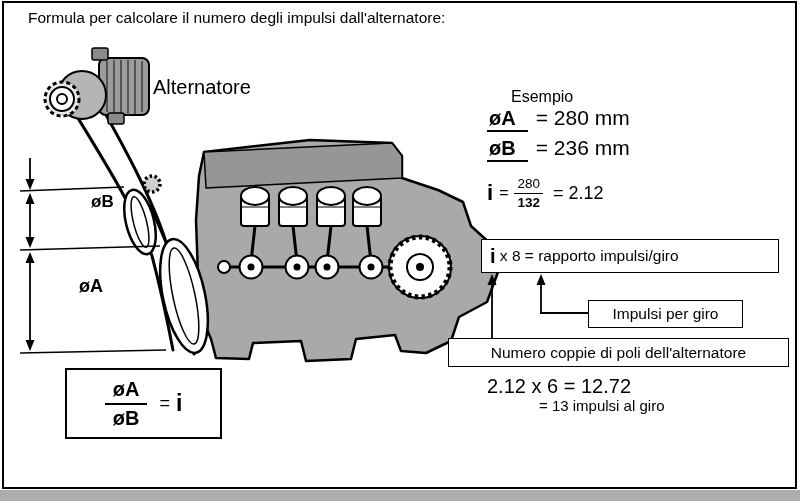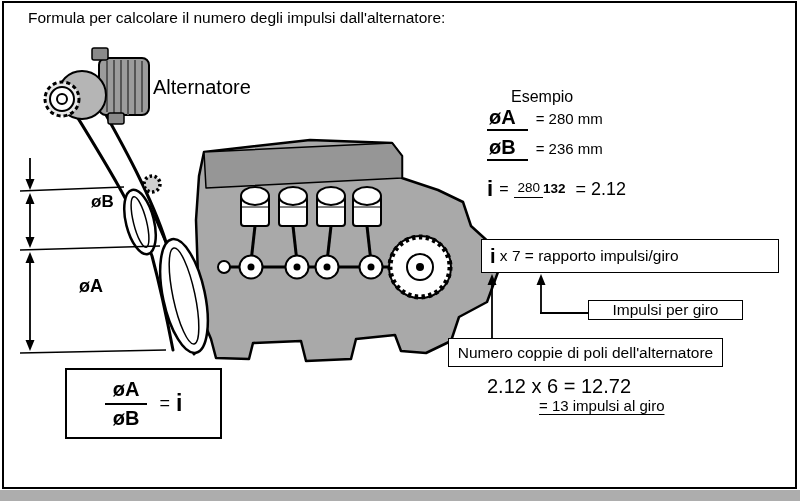--- a/index.html
+++ b/index.html
@@ -14,38 +14,38 @@
   .title{left:28px;top:9px;font-size:15.5px;text-align:right;}
   .alt-label{left:153px;top:76px;font-size:20px;}
   .diagram-label{font-weight:bold;background:#fff;padding:0 3px;}
   .label-b{left:88px;top:192px;font-size:17px;}
   .label-a{left:76px;top:276px;font-size:18px;}
   .ex-heading{left:487px;top:88px;font-size:16px;margin-left:24px;}
   .dia-a{left:487px;top:106px;}
   .dia-b{left:487px;top:136px;}
   .dsym{font-weight:bold;font-size:20px;border-bottom:2.5px solid #000;
         padding:0 12px 1px 2px;line-height:1.1;}
-  .dval{font-size:15px;margin-left:8px;}
+  .dval{font-size:21px;margin-left:8px;}
   .i-row{left:487px;top:176px;display:flex;align-items:center;}
   .isym{font-weight:bold;font-size:22px;}
   .eq{font-size:16px;margin:0 6px;}
-  .frac{display:inline-flex;flex-direction:row;text-align:center;
+  .frac{display:inline-flex;flex-direction:column;text-align:center;
         font-size:13.5px;line-height:1.15;}
   .frac .num{border-bottom:1.5px solid #000;padding:0 3px 1px;}
   .frac .den{padding-top:1px;font-weight:bold;}
   .res{font-size:18px;margin-left:10px;}
   .box{position:absolute;border:1.5px solid #000;background:#fff;
        display:flex;align-items:center;z-index:3;box-sizing:border-box;}
   .pulse-box{left:481px;top:239px;width:298px;height:34px;padding-left:8px;}
   .pi{font-weight:bold;font-size:20px;}
   .ptext{font-size:15.5px;white-space:pre;}
-  .impulses-box{left:588px;top:300px;width:155px;height:20px;justify-content:center;font-size:15.5px;}
-  .poles-box{left:448px;top:338px;width:275px;height:29px;justify-content:center;font-size:15.5px;}
+  .impulses-box{left:588px;top:300px;width:155px;height:28px;justify-content:center;font-size:15.5px;}
+  .poles-box{left:448px;top:338px;width:341px;height:29px;justify-content:center;font-size:15.5px;}
   .calc1{left:487px;top:375px;font-size:20px;}
-  .calc2{left:539px;top:397px;font-size:15px;text-decoration:underline;text-underline-offset:3px;}
+  .calc2{left:539px;top:397px;font-size:15px;text-underline-offset:3px;}
   .formula-box{left:65px;top:368px;width:157px;height:71px;justify-content:center;border-width:2px;}
   .bigfrac{display:inline-flex;flex-direction:column;text-align:center;
            font-size:20px;font-weight:bold;line-height:1.15;}
   .bigfrac .num{border-bottom:2.5px solid #000;padding:0 8px 2px;}
   .bigfrac .den{padding-top:2px;}
   .feq{font-size:18px;margin:0 6px 0 12px;}
   .fi{font-weight:bold;font-size:23px;}
 </style>
 </head>
 <body>
@@ -175,21 +175,21 @@
   <span class="eq">=</span>
   <span class="frac">
     <span class="num">280</span>
     <span class="den">132</span>
   </span>
   <span class="res">= 2.12</span>
 </div>
 
 <div class="box pulse-box">
     <span class="pi">i</span>
-    <span class="ptext"> x 7 = rapporto impulsi/giro</span>
+    <span class="ptext"> x 8 = rapporto impulsi/giro</span>
   </div>
 
 <div class="box impulses-box">Impulsi per giro</div>
 
 <div class="box poles-box">Numero coppie di poli dell'alternatore</div>
 
 <div class="t calc1">2.12 x 6 = 12.72</div>
 <div class="t calc2">= 13 impulsi al giro</div>
 
 <div class="box formula-box">

